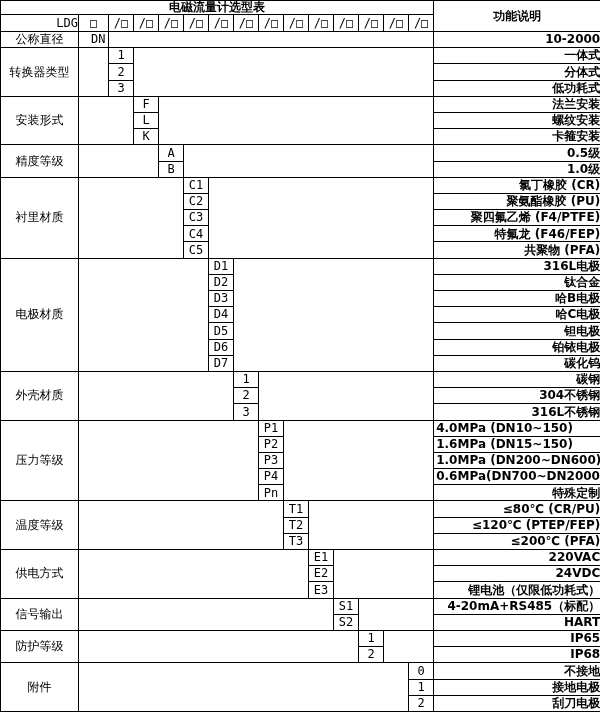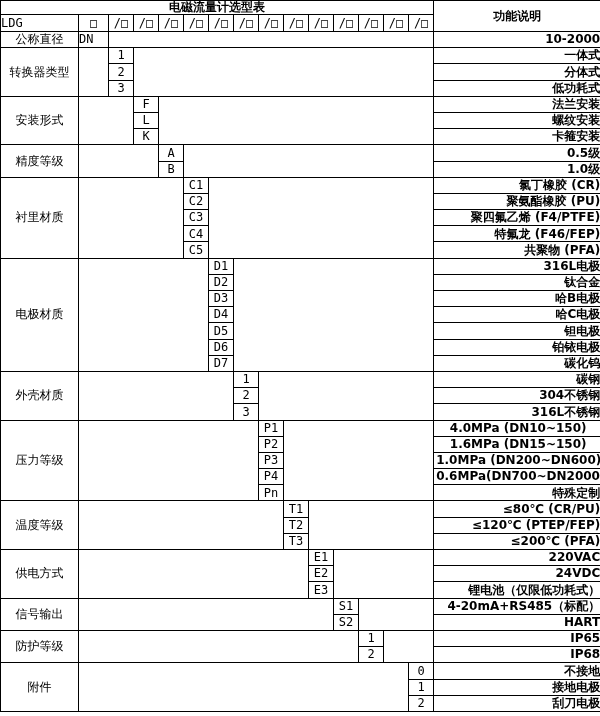--- a/index.html
+++ b/index.html
@@ -6,25 +6,25 @@
   body{width:600px;font-family:"DejaVu Sans",sans-serif;color:#000;}
   table.sel{border-collapse:collapse;table-layout:fixed;width:600px;}
   table.sel td{border:1px solid #000;padding:0;overflow:hidden;white-space:nowrap;
     font-size:12px;line-height:1.05;vertical-align:middle;}
   tr.r{height:16.19px;}
   tr.r-title{height:14px;}
   tr.r-ldg{height:17px;}
   .title{text-align:center;font-weight:bold;font-size:13px;}
   .funchdr{text-align:center;font-weight:bold;font-size:13px;margin-top:20px;}
   .lbl{text-align:center;font-weight:normal;font-size:12.5px;letter-spacing:0;}
-  .modelbase{text-align:left;font-family:"DejaVu Sans Mono",monospace;font-size:12px;}
+  .modelbase{text-align:right;font-family:"DejaVu Sans Mono",monospace;font-size:12px;}
   .code{text-align:center;font-family:"DejaVu Sans Mono",monospace;font-size:11.5px;}
   .slot{text-align:center;font-family:"DejaVu Sans Mono",monospace;font-size:11.5px;}
   .func{text-align:right;font-weight:bold;font-size:12px;}
-  .func.left{text-align:center;padding-left:2px;}
+  .func.left{text-align:left;padding-left:2px;}
   .fill{background:#fff;}
 </style>
 </head>
 <body>
 
 <table class="sel">
   <colgroup>
     <col style="width:78px">
       <col style="width:30px">
     <col style="width:25px">
@@ -62,21 +62,21 @@
     <td class="slot">/□</td>
     <td class="slot">/□</td>
     <td class="slot">/□</td>
     <td class="slot">/□</td>
     <td class="slot">/□</td>
     <td class="slot">/□</td>
   </tr>
 
   <tr class="r">
     <td class="lbl">公称直径</td>
-    <td class="code" style="text-align:left;padding-left:0">DN</td>
+    <td class="code" style="text-align:left;padding-left:12px">DN</td>
     <td class="fill" colspan="13"></td>
     <td class="func">10-2000</td>
   </tr>
 
   <tr class="r">
     <td class="lbl" rowspan="3">转换器类型</td>
     <td class="fill" rowspan="3" colspan="1"></td>
     <td class="code">1</td>
     <td class="fill" rowspan="3" colspan="12"></td>
     <td class="func">一体式</td>

